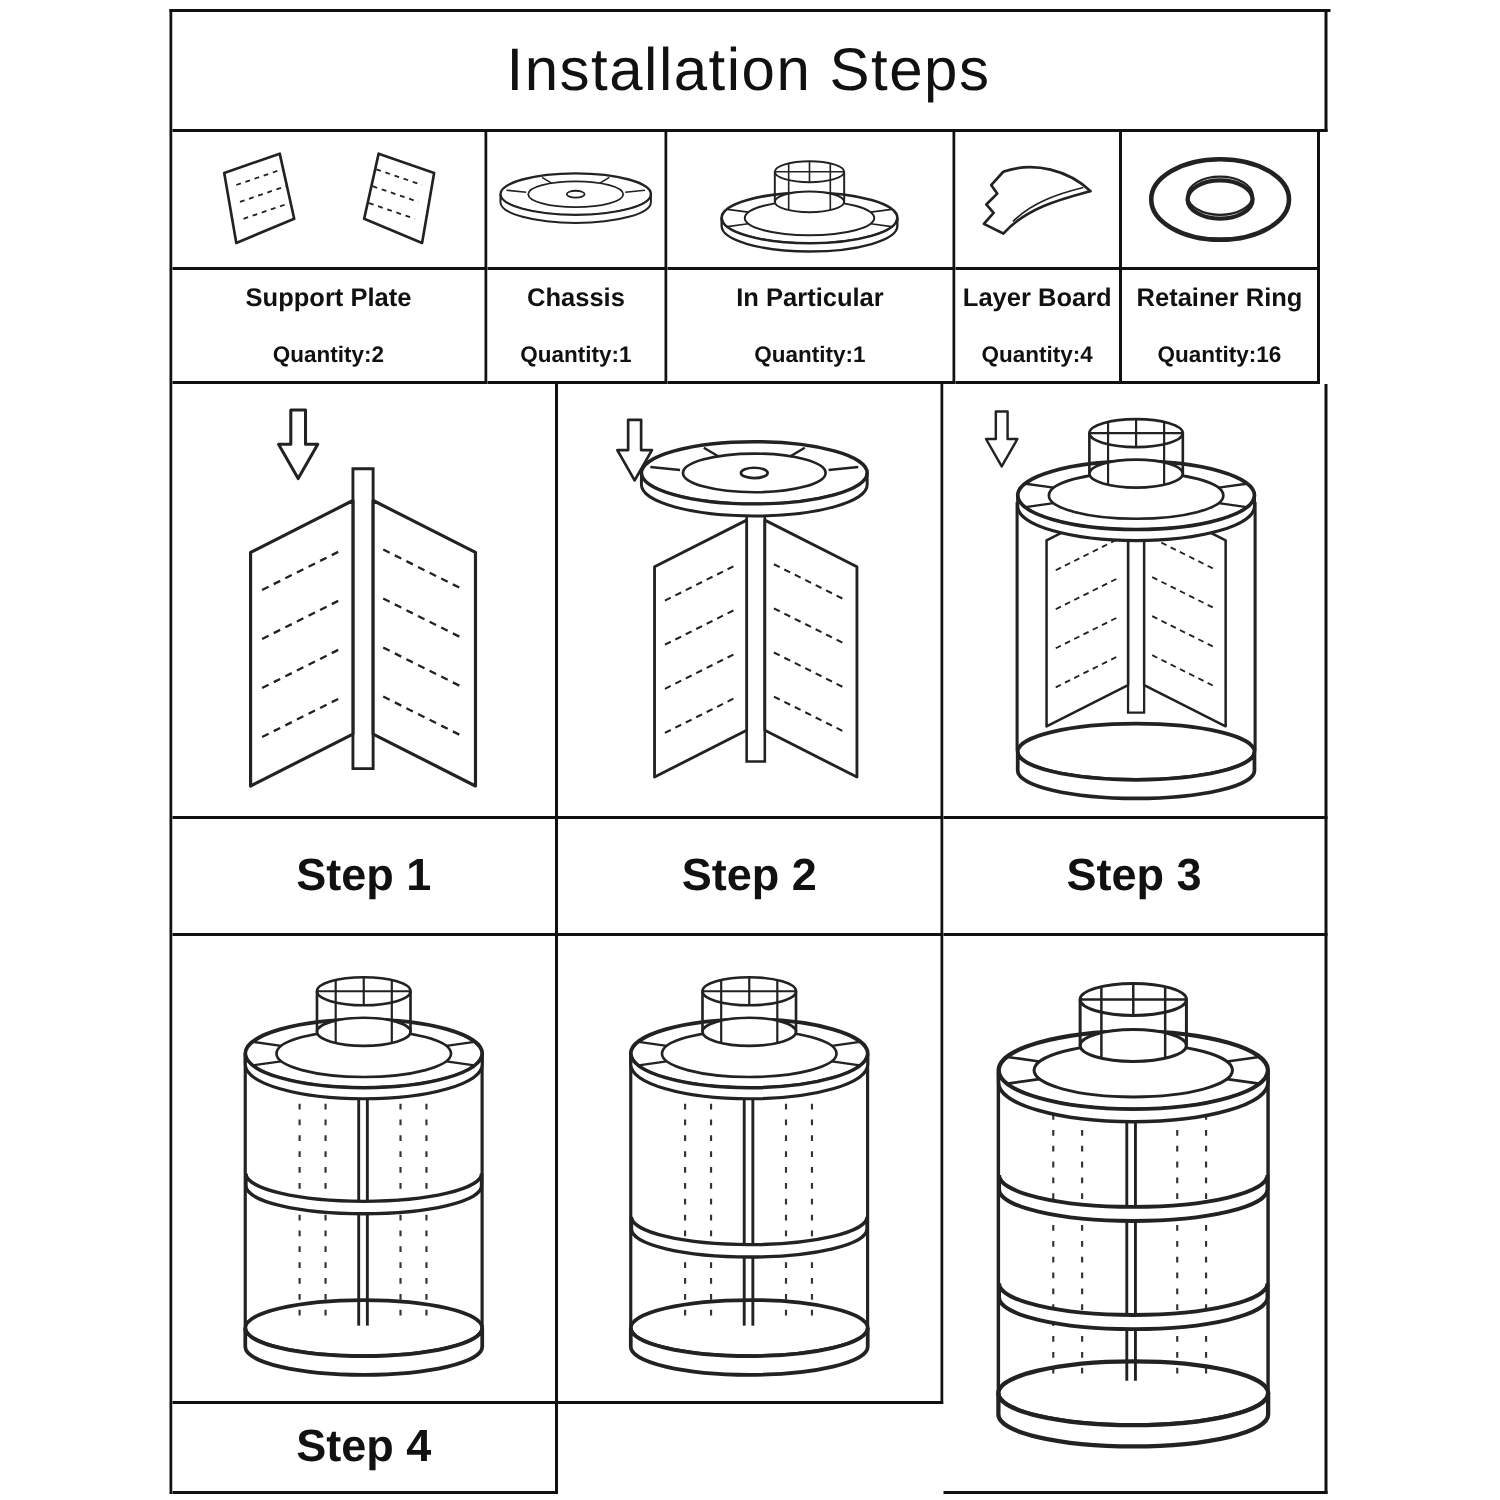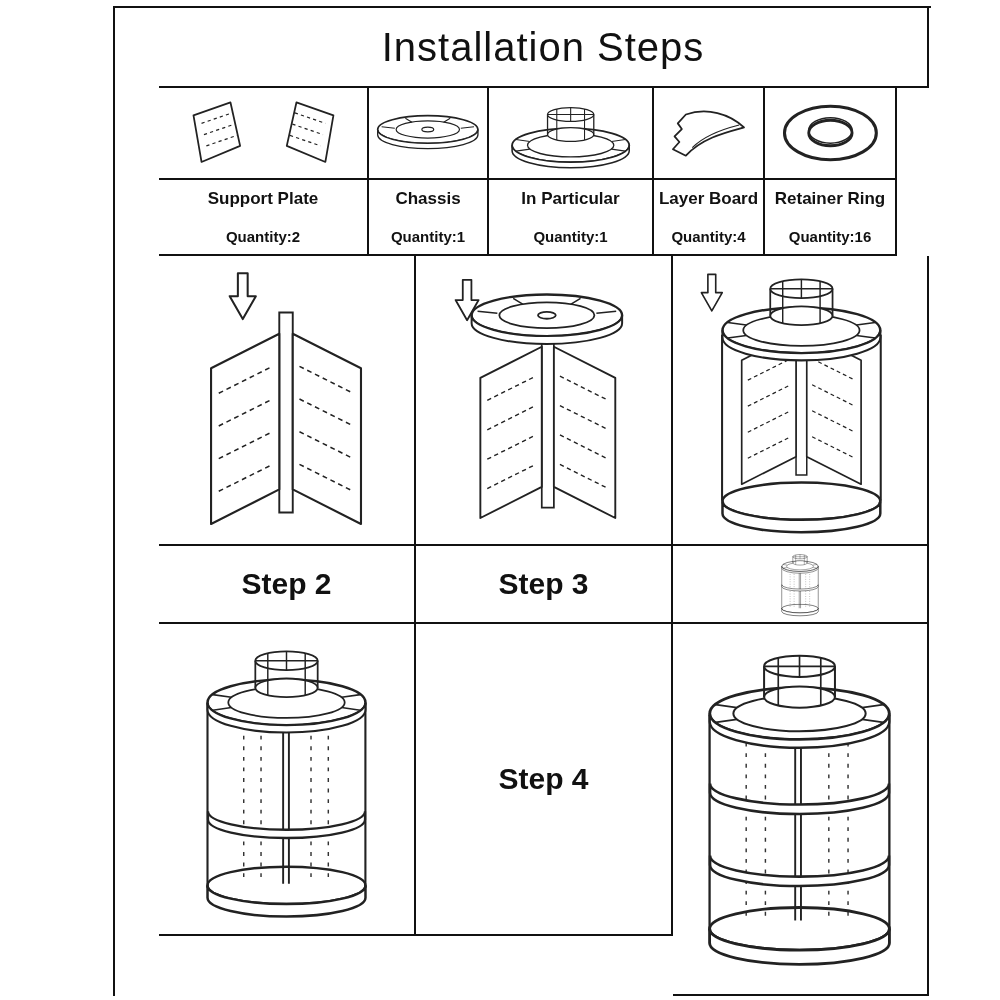--- a/index.html
+++ b/index.html
@@ -2,31 +2,31 @@
 <html><head>
 <meta charset="utf-8">
 <style>
   html,body{margin:0;padding:0;}
   body{
     width:1000px;height:1000px;background:#ffffff;position:relative;
     font-family:"Liberation Sans",sans-serif;color:#111;
   }
   .sheet{
     position:absolute;left:113px;top:6px;width:772px;background:#fff;
-    border-top:2px solid #111;border-left:2px solid #111;padding-left:44px;
+    border-top:2px solid #111;border-left:2px solid #111;
   }
   .row{display:flex;}
   .cell{
     box-sizing:border-box;border-right:2px solid #111;border-bottom:2px solid #111;
     display:flex;align-items:center;justify-content:center;background:#fff;
   }
   .title-cell{width:770px;height:80px;font-size:40px;letter-spacing:1px;}
   .icon-row .cell{height:92px;padding:4px;}
   .label-row .cell{height:76px;flex-direction:column;gap:19px;text-align:center;padding:2px;}
-  .w1{width:210px}.w2{width:120px}.w3{width:165px}.w4{width:111px}.w5{width:132px}
+  .w1{width:210px}.w2{width:120px}.w3{width:192px}.w4{width:111px}.w5{width:132px}
   .part-name{font-weight:bold;font-size:17px;}
   .part-qty{font-weight:bold;font-size:15px;}
   .steps{display:grid;grid-template-columns:257px 257px 256px;grid-template-rows:290px 78px 312px 60px;}
   .gcell{
     box-sizing:border-box;border-right:2px solid #111;border-bottom:2px solid #111;
     display:flex;align-items:center;justify-content:center;background:#fff;
   }
   .illo-cell{padding:4px;}
   .step-label{font-weight:bold;font-size:30px;}
   .final-cell{grid-column:3;grid-row:3/5;}
@@ -164,20 +164,23 @@
       <svg class="illo" viewBox="0 0 257 300" preserveAspectRatio="xMidYMid meet">
         <use href="#sym-panelcross" x="48" y="58" width="164" height="189"></use>
         <line x1="45" y1="80" x2="45" y2="258" stroke="#222" stroke-width="2.2"></line>
         <line x1="215" y1="80" x2="215" y2="258" stroke="#222" stroke-width="2.2"></line>
         <use href="#sym-base" x="41" y="236" width="178" height="67"></use>
         <use href="#sym-topplate" x="41" y="4" width="178" height="107"></use>
         <use href="#sym-arrow" x="20" y="12" width="28" height="46"></use>
       </svg>
     </div>
 
+    <div class="gcell">
+      <span class="step-label">Step 1</span>
+    </div>
     <div class="gcell">
       <span class="step-label">Step 2</span>
     </div>
     <div class="gcell">
       <span class="step-label">Step 3</span>
     </div>
 
     <div class="gcell illo-cell">
       <svg class="illo" viewBox="0 0 257 306" preserveAspectRatio="xMidYMid meet">
         <line x1="125" y1="88" x2="125" y2="262" stroke="#222" stroke-width="2"></line>

